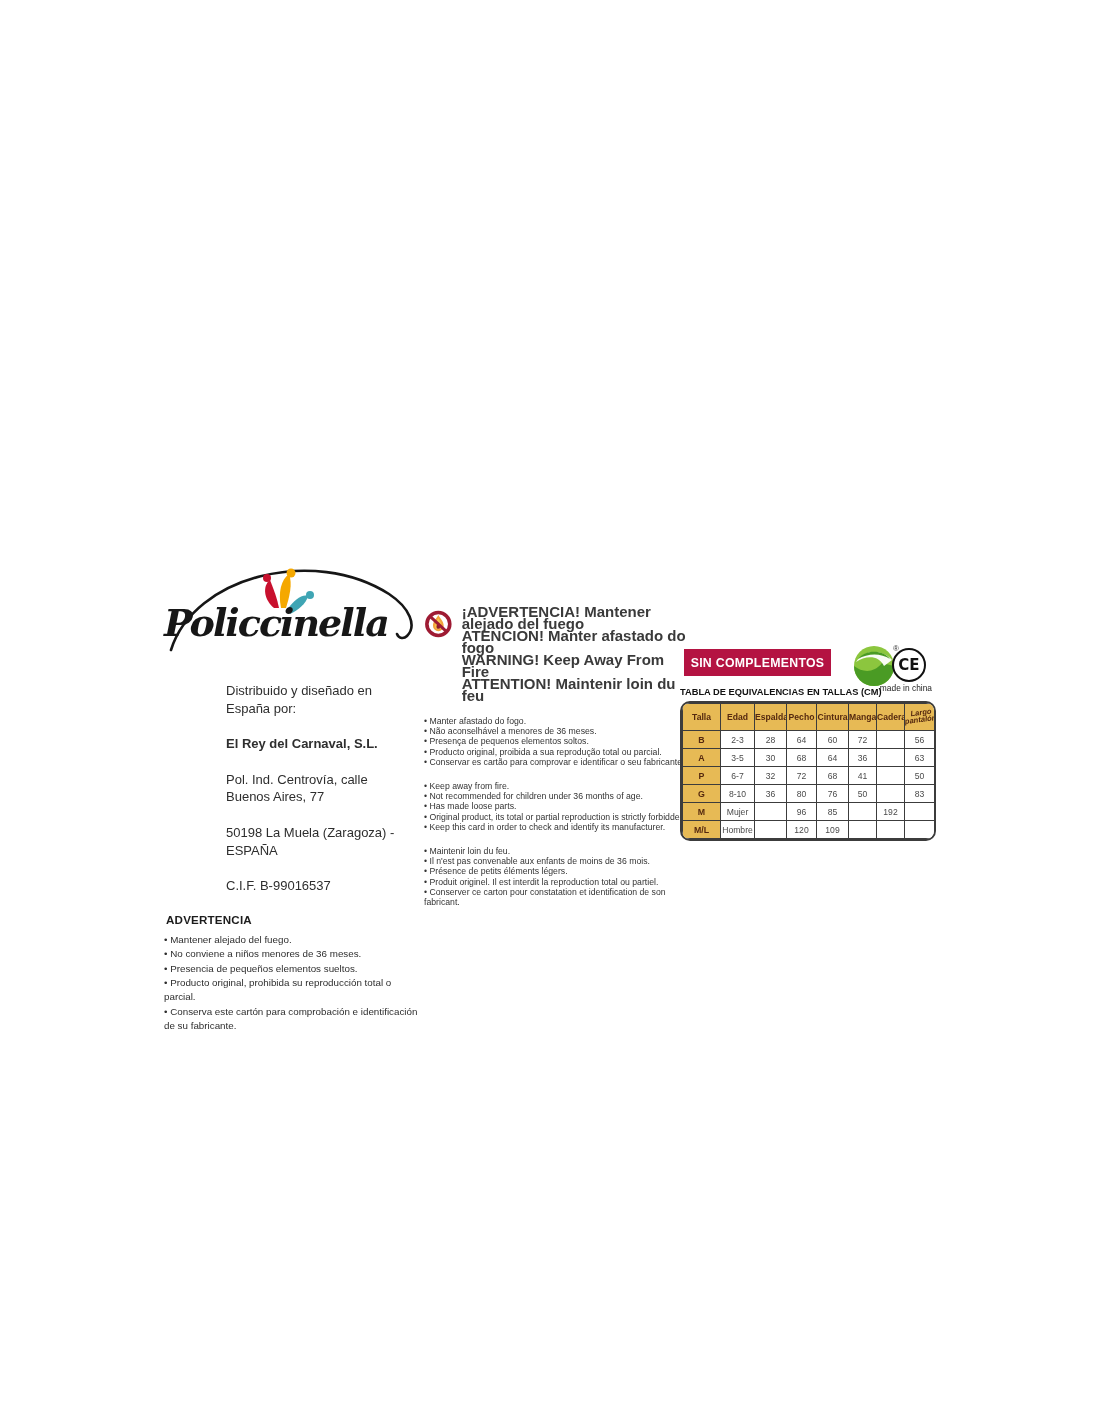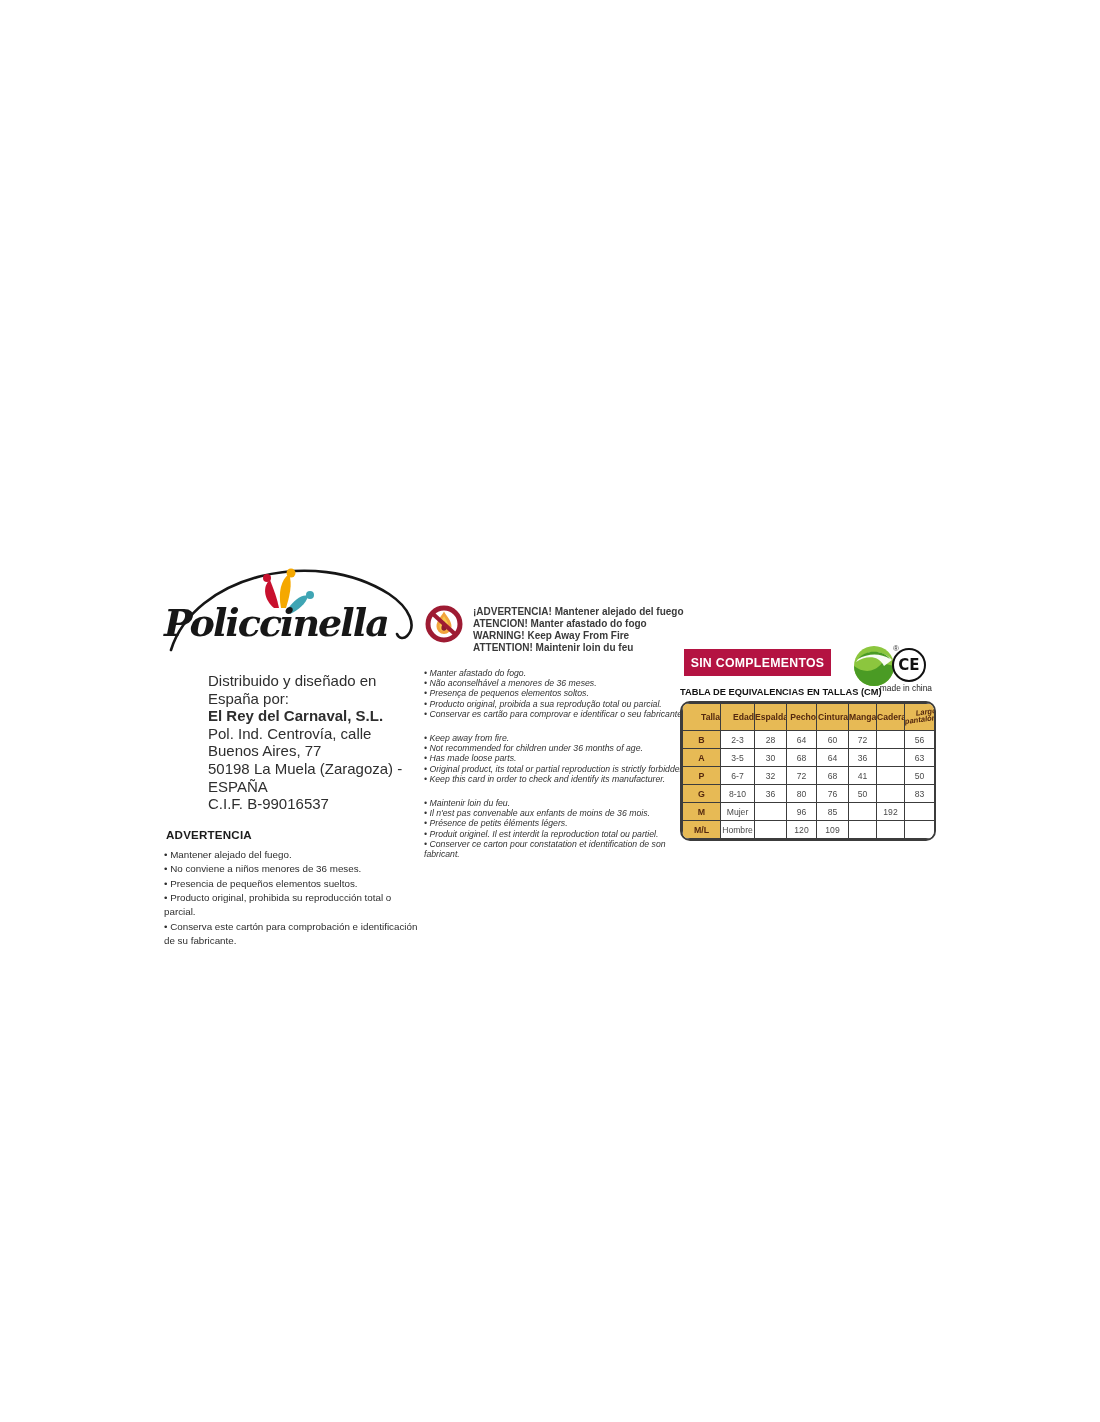--- a/index.html
+++ b/index.html
@@ -10,34 +10,34 @@
   
   .col-left { position:absolute; left:164px; top:560px; width:258px; }
   .logo { position:relative; height:104px; }
   .logo svg { position:absolute; left:0; top:0; }
   .logo-text {
     position:absolute; left:0px; top:40px;
     font-family:"DejaVu Serif", serif; font-style:italic; font-weight:bold;
     font-size:38px; letter-spacing:-2px; color:#171717; white-space:nowrap;
   }
   .addr { margin-top:8px; }
-  .addr p { margin:0; font-size:15px; line-height:17.6px; color:#2e2e2e;padding-left:44px; }
+  .addr p { margin:18px; font-size:13px; line-height:17.6px; color:#2e2e2e;padding-left:44px; }
   .addr p.bold { font-weight:bold; }
   .adv-title { margin:15px 0 7px 2px; font-size:11.6px; font-weight:bold; letter-spacing:.2px; color:#1c1c1c; }
   ul.bullets { list-style:none; margin:0; padding:0; }
   ul.bullets li::before { content:"• "; }
   .col-left ul.bullets li { font-size:9.8px; line-height:14.4px; color:#2e2e2e; }
 
   
   .col-mid { position:absolute; left:424px; top:604px; width:264px; }
   .fire-head { display:flex; align-items:flex-start; gap:9px; }
   .fire-lines { padding-top:2px; }
-  .fire-lines p { margin:0; font-size:10px; line-height:12.0px; font-weight:bold; color:#3a3a3a; }
+  .fire-lines p { margin:0; font-size:15px; line-height:12.0px; font-weight:bold; color:#3a3a3a; }
   .col-mid ul.bullets { margin-top:14px; }
-  .col-mid ul.bullets li { font-size:8.7px; line-height:10.2px; color:#333333;font-style:italic; }
+  .col-mid ul.bullets li { font-size:8.7px; line-height:10.2px; color:#333333; }
 
   
   .col-right { position:absolute; left:680px; top:644px; width:252px; }
   .banner {
     position:absolute; left:4px; top:5px; width:147px; height:27px;
     background:#b41342; color:#ffffff; font-weight:bold; font-size:12.3px;
     letter-spacing:.3px; display:flex; align-items:center; justify-content:center;
   }
   .marks { position:absolute; left:172px; top:0; width:80px; height:52px; }
   .green-dot { position:absolute; left:1px; top:1px; }
@@ -49,21 +49,21 @@
     font-family:"DejaVu Sans", sans-serif; font-weight:bold; font-size:15px; color:#111;
   }
   .made-in { position:absolute; left:168px; top:39px; width:84px; text-align:right; font-size:8.4px; color:#1d1d1d; }
   .tbl-title { position:absolute; left:0; top:43px; margin:0; font-size:9.3px; font-weight:bold; color:#111; }
   .tbl-wrap {
     position:absolute; left:0; top:57px; width:252px;
     border:2px solid #3c3c3c; border-radius:10px; overflow:hidden; background:#fff;
   }
   table { width:100%; border-collapse:collapse; table-layout:fixed; }
   th, td { border:1.5px solid #3c3c3c; text-align:center; padding:0; overflow:hidden; }
-  thead th { background:#e7ba55; color:#55290f; font-size:8.6px; font-weight:bold; height:26px;text-align:right; }
+  thead th { background:#e7ba55; color:#55290f; font-size:8.6px; font-weight:bold; height:26px; }
   tbody th { background:#e7ba55; color:#55290f; font-size:8.8px; font-weight:bold; height:17px; }
   tbody td { background:#ffffff; color:#4a4a4a; font-size:8.6px; height:17px; }
   th.largo span { display:inline-block; transform:rotate(-7deg) skewX(-10deg); font-size:7.6px; line-height:7.4px; font-weight:bold; }
 </style>
 </head>
 <body>
 
 <div class="canvas">
 
   <section class="col-left">

